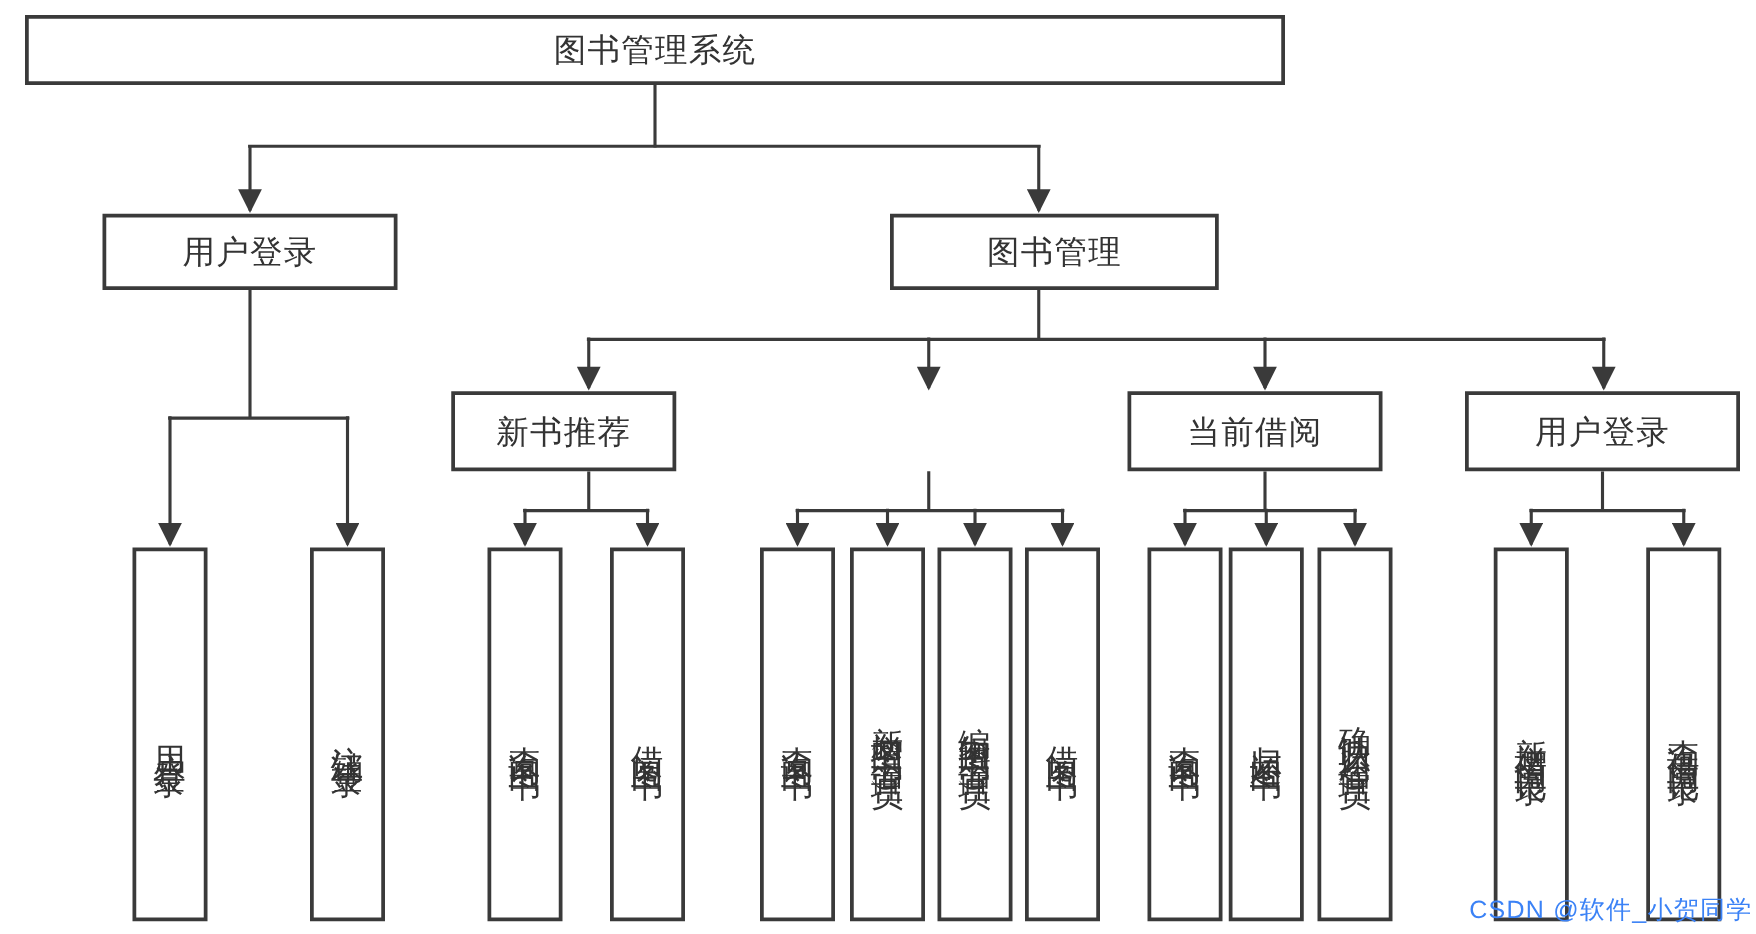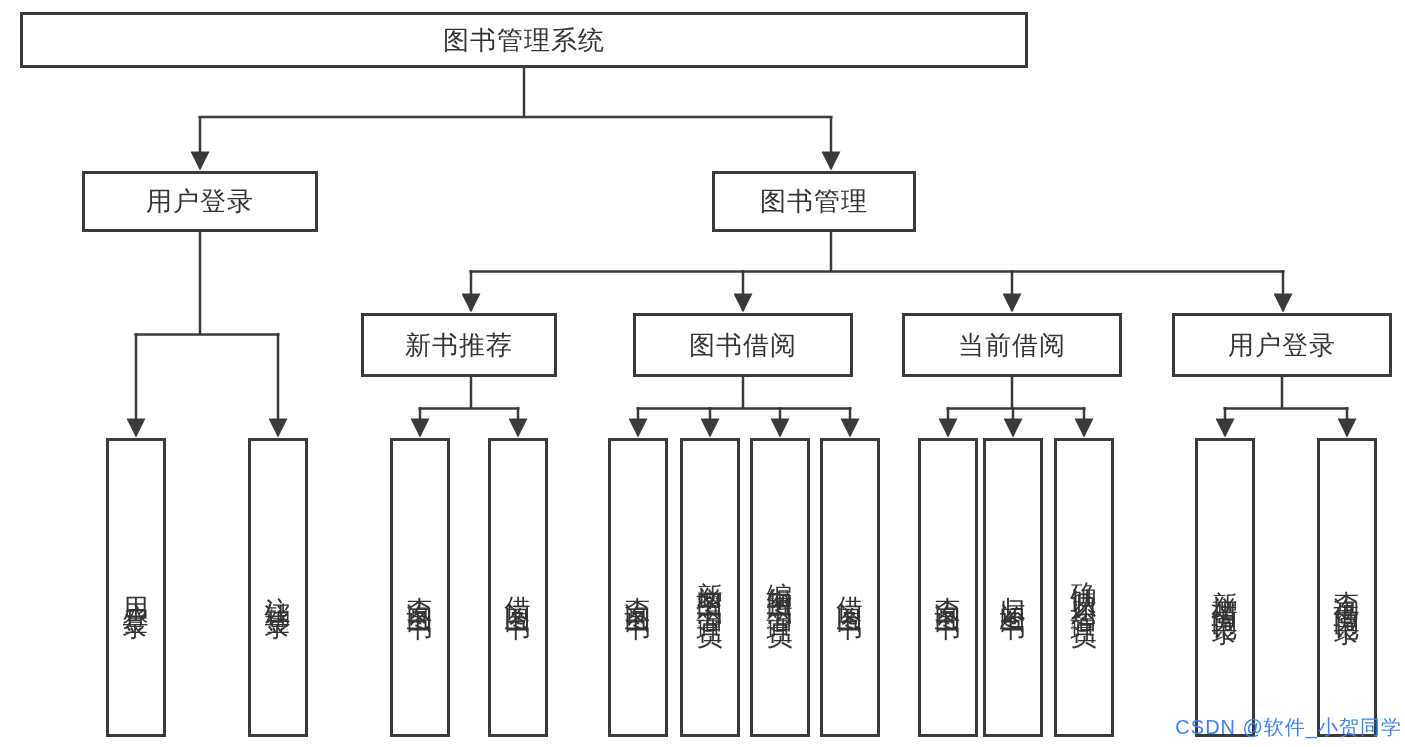--- a/index.html
+++ b/index.html
@@ -77,25 +77,24 @@
       <line x1="1282" y1="377" x2="1282" y2="409"></line>
       <line x1="1223.5" y1="408.5" x2="1348.5" y2="408.5"></line>
       <line x1="1225" y1="407" x2="1225" y2="435.5" marker-end="url(#ah)"></line>
       <line x1="1347" y1="407" x2="1347" y2="435.5" marker-end="url(#ah)"></line>
     </g>
   </svg>
 
   <div class="box hnode" style="left:20px; top:12px; width:1008px; height:56px;">图书管理系统</div>
 
   <div class="box hnode" style="left:82px; top:171px; width:236px; height:61px;">用户登录</div>
-  <div class="box hnode" style="left:712px; top:171px; width:204px; height:61px;">图书管理</div>
+  <div class="box hnode" style="left:712px; top:171px; width:263px; height:61px;">图书管理</div>
 
-  <div class="box hnode" style="left:361px; top:313px; width:196px; height:64px;">新书推荐</div>
-  <div class="box hnode" style="left:633px; top:313px; width:220px; height:64px;">图书借阅</div>
-  <div class="box hnode" style="left:902px; top:313px; width:220px; height:64px;">当前借阅</div>
+  <div class="box hnode" style="left:361px; top:313px; width:180px; height:64px;">新书推荐</div>
+  <div class="box hnode" style="left:902px; top:313px; width:204px; height:64px;">当前借阅</div>
   <div class="box hnode" style="left:1172px; top:313px; width:220px; height:64px;">用户登录</div>
 
   <div class="box leaf" style="left:106px; top:438px; width:60px; height:299px;">
     <span class="vtext">用户登录</span>
   </div>
   <div class="box leaf" style="left:248px; top:438px; width:60px; height:299px;">
     <span class="vtext">注销登录</span>
   </div>
 
   <div class="box leaf" style="left:390px; top:438px; width:60px; height:299px;">

